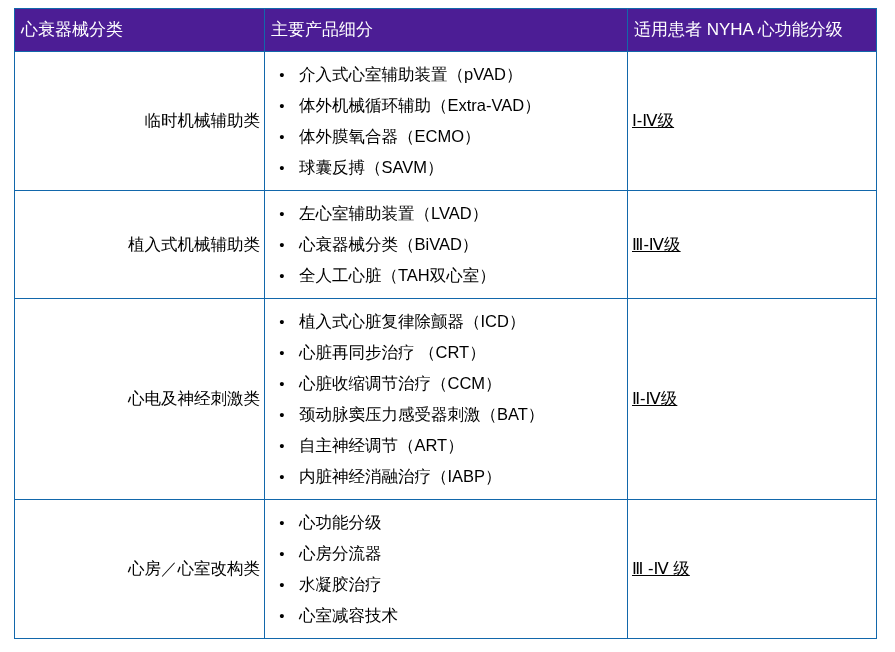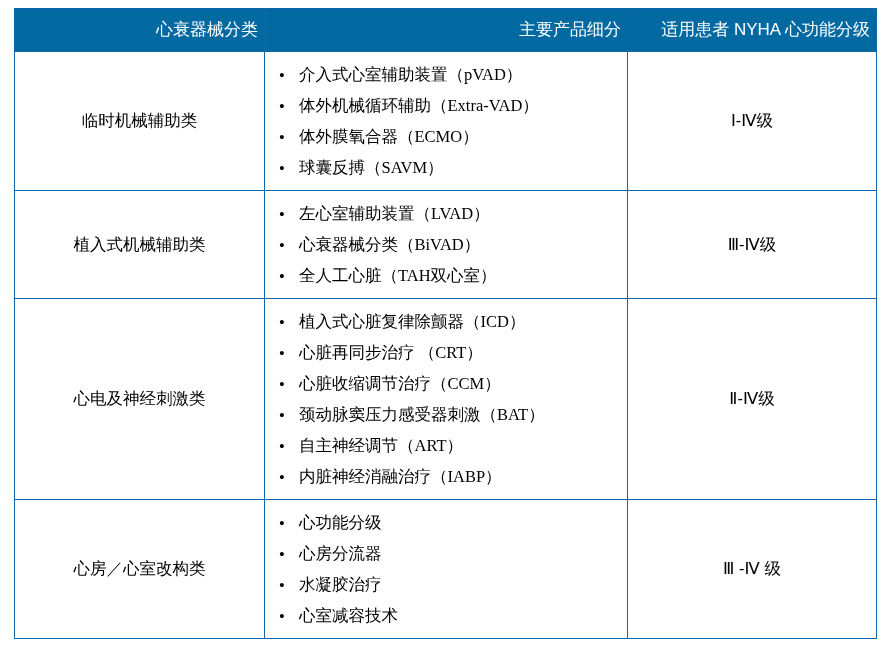--- a/index.html
+++ b/index.html
@@ -25,46 +25,47 @@
     border-collapse: collapse;
     table-layout: fixed;
     width: 862px;
     margin: 8px 0 0 14px;
   }
   table.device-table col.c1 { width: 250px; }
   table.device-table col.c2 { width: 363px; }
   table.device-table col.c3 { width: 249px; }
 
   thead th {
-    background: #0369a1;
+    background: #4c1d95;
     color: #ffffff;
     font-weight: normal;
     font-size: 17px;
     line-height: 26px;
-    text-align: right;
+    text-align: left;
     padding: 8px 6px;
     border: 1px solid #1267ab;
     vertical-align: middle;
   }
   tbody td {
     border-top: 1px solid #1267ab;
     border-bottom: 1px solid #1267ab;
     border-left: 1px solid #1267ab;
     border-right: 1px solid #1267ab;
     vertical-align: middle;
     font-size: 16.5px;
     padding: 7px 4px;
   }
   tbody td.cat {
-    text-align: center;
+    text-align: right;
     margin-top: 22px;
   }
   tbody td.grade {
-    text-align: center;
+    text-align: left;
     white-space: nowrap;
+    text-decoration: underline;
   }
   tbody td.items {
     padding: 7px 0 7px 0;
   }
   ul.bullets {
     list-style: none;
     margin: 0;
     padding: 0;
   }
   ul.bullets li {
@@ -76,21 +77,20 @@
     width: 34px;
     min-width: 34px;
     text-align: center;
     font-size: 15px;
     line-height: 31px;
     color: #000;
   }
   ul.bullets li .txt {
     flex: 1;
     line-height: 31px;
-    font-family: Liberation Serif, serif;
   }
   .single-row ul.bullets li { line-height: 28px; }
 </style>
 </head>
 <body>
 
 <div class="sheet">
   <table class="device-table">
     <colgroup>
       <col class="c1">

